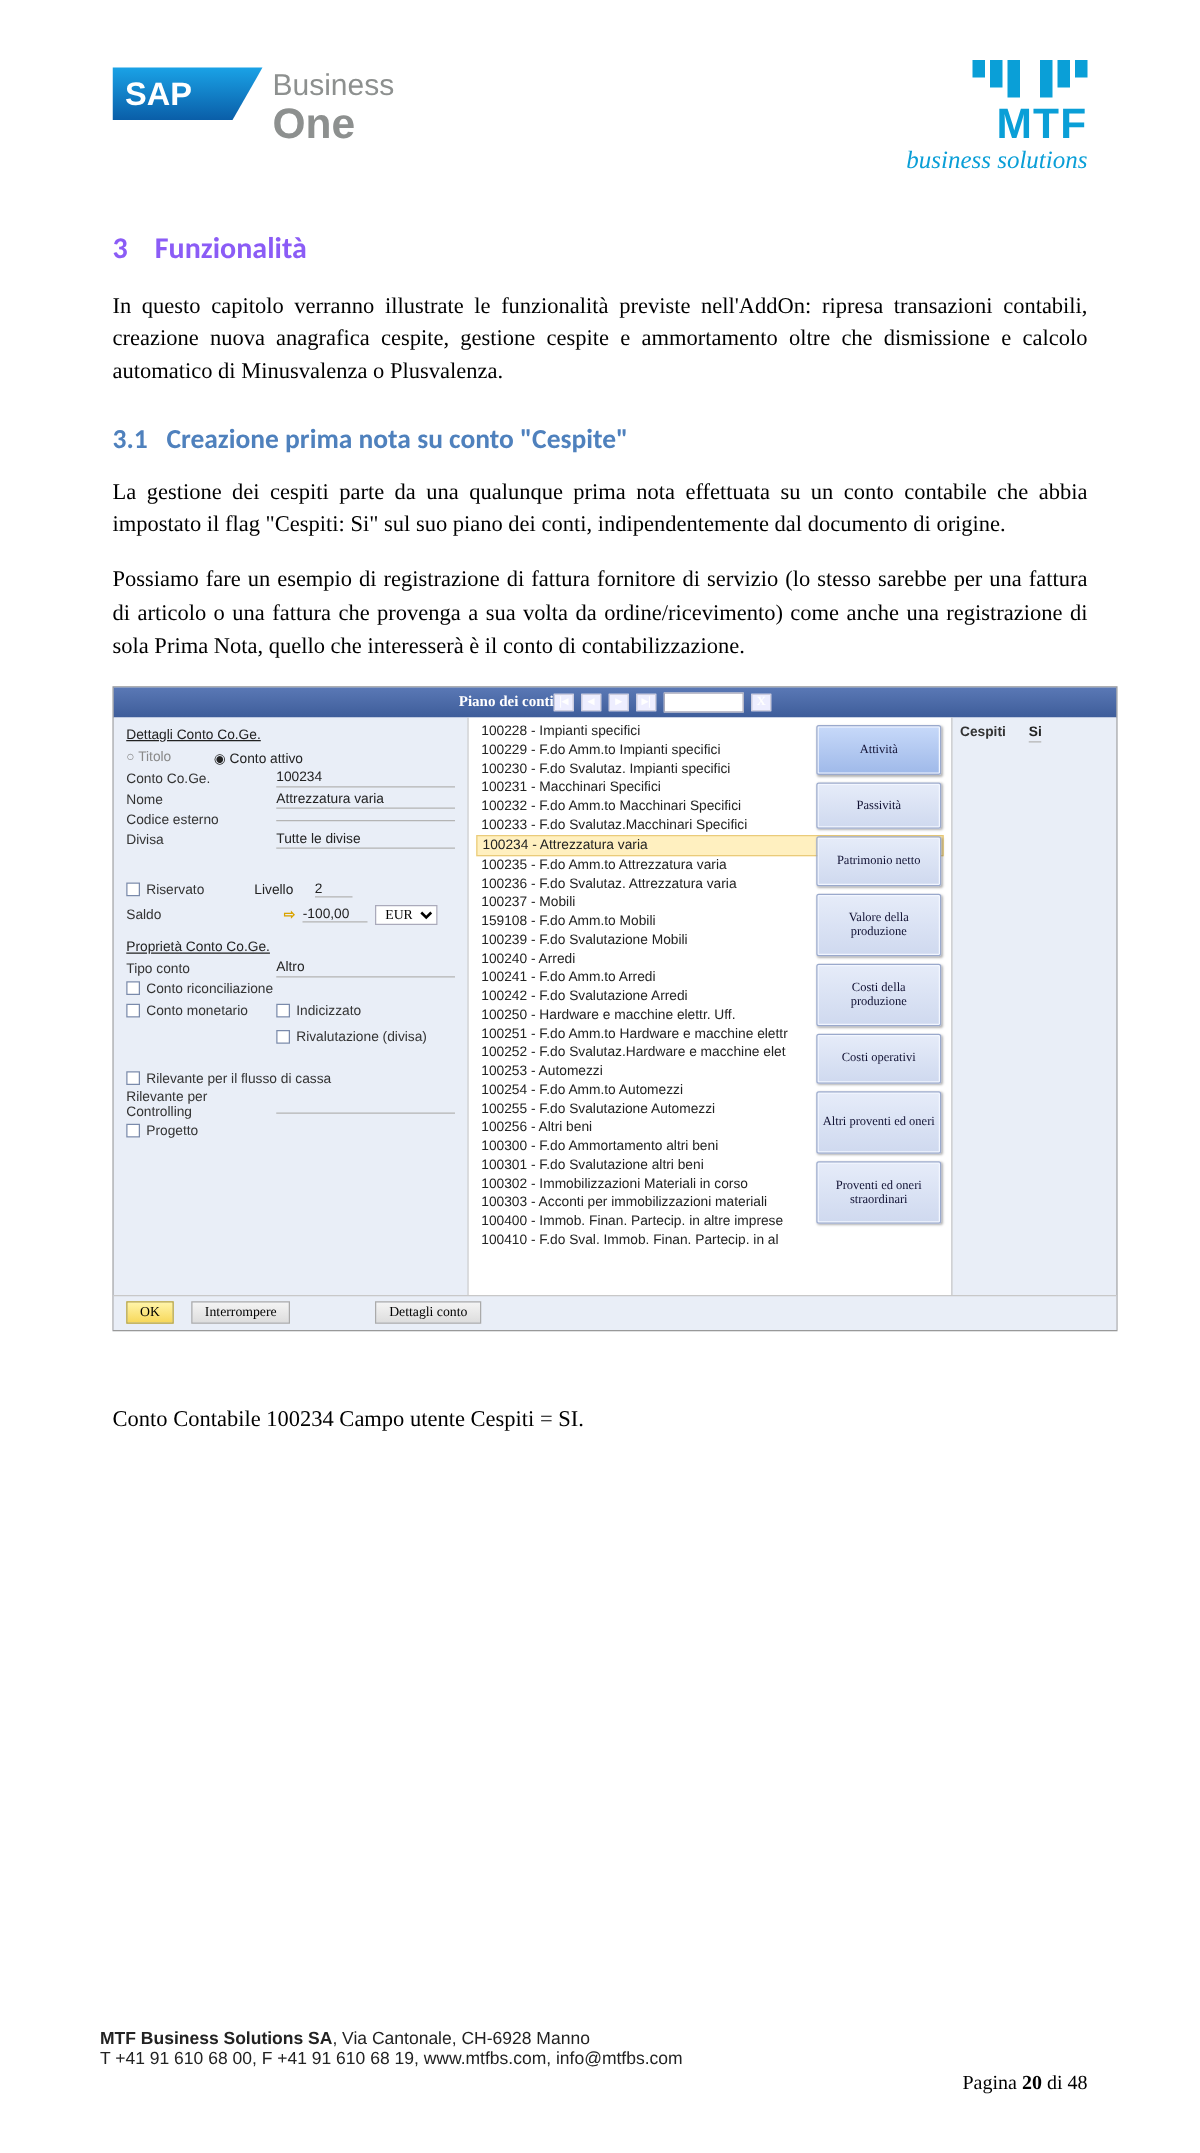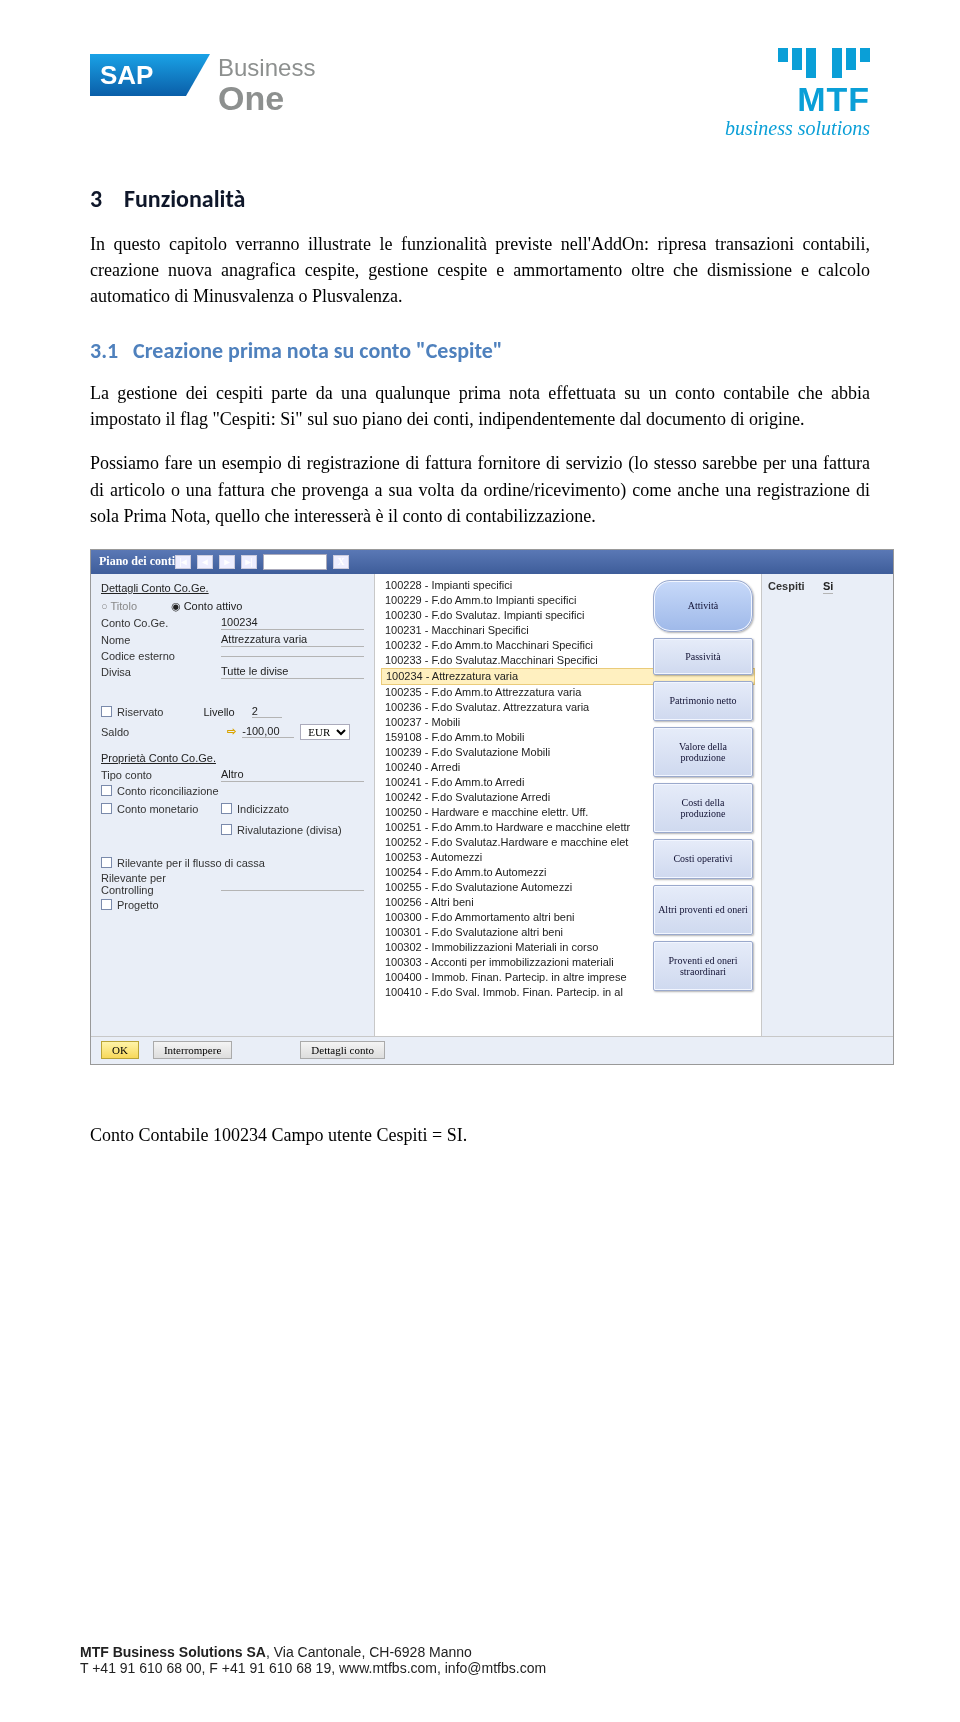--- a/index.html
+++ b/index.html
@@ -15,35 +15,35 @@
   .header { display: flex; justify-content: space-between; align-items: flex-start; margin-bottom: 56px; }
   .logo-sap { width: 260px; height: 72px; position: relative; }
   .logo-mtf { width: 230px; height: 80px; text-align: right; }
   .mtf-bars { display: flex; gap: 4px; justify-content: flex-end; margin-bottom: 2px; }
   .mtf-bar { width: 10px; background: #0a9fd7; }
   .mtf-bar.b1{height:14px} .mtf-bar.b2{height:22px} .mtf-bar.b3{height:30px}
   .mtf-bar.b5{height:30px} .mtf-bar.b6{height:22px} .mtf-bar.b7{height:14px}
   .mtf-letters { font: 700 34px Arial, sans-serif; color:#0a9fd7; letter-spacing:1px; text-align:right;}
   .mtf-sub { font: italic 400 20px Georgia, serif; color:#0a9fd7; text-align:right; margin-top:-2px;}
 
-  h1.sec { font: 700 24px Calibri, Arial, sans-serif; color:#0f172a; margin: 10px 0 18px 0; }
+  h1.sec { font: 700 24px Calibri, Arial, sans-serif; color:#8b5cf6; margin: 10px 0 18px 0; }
   h2.sub { font: 700 22px Calibri, Arial, sans-serif; color:#4f81bd; margin: 28px 0 16px 0; }
   p.body { font: 400 18px/1.45 "Times New Roman", serif; margin: 0 0 18px 0; text-align: justify; }
 
   .screenshot {
     width: 804px; height: 516px; margin: 20px auto 34px 0;
     border: 1px solid #999;
     position: relative;
     font: 400 11px Tahoma, Arial, sans-serif; color:#222;
     background: #e9eef7;
   }
   .titlebar {
     height: 24px; background: linear-gradient(#5a78b5,#3e5d9a);
     color:#fff; font: 700 12px Tahoma; padding:4px 8px;
-    display:flex; justify-content:flex-start; align-items:center;
+    display:flex; justify-content:center; align-items:center;
   }
   .titlebar .right { display:flex; gap:6px; align-items:center; }
   .tb-btn { width:16px; height:14px; border:1px solid #ccd; background:#eef; font:700 10px Tahoma; text-align:center; line-height:12px;}
   .win-body { position:absolute; top:24px; left:0; right:0; bottom:0; display:flex; }
   .left-col { width: 284px; padding: 8px 10px; background:#e9eef7; border-right:1px solid #c8c8c8; }
   .mid-col  { flex:1; background:#fff; padding:4px 6px; overflow:hidden; }
   .right-col{ width: 132px; background:#e9eef7; border-left:1px solid #c8c8c8; padding:6px; }
   .lp-title { text-decoration: underline; font-size:11px; margin-bottom:6px; }
   .lp-section { text-decoration: underline; font-size:11px; margin:12px 0 4px; }
   .lrow { display:flex; align-items:center; margin: 3px 0; font-size:11px; }
@@ -257,21 +257,21 @@
     <div class="right-col">
       <div class="right-field">
         <span class="rl">Cespiti</span>
         &nbsp;&nbsp;&nbsp;&nbsp;
         <span class="rv">Si</span>
       </div>
     </div>
   </div>
 
   <div id="drawer-stack" style="position:absolute; right:140px; top:30px; width:100px;">
-      <div class="three-d-btn sel" style="height: 52px; border-radius: 17px;">Attività</div>
+      <div class="three-d-btn sel" style="height: 40px;">Attività</div>
       <div class="three-d-btn" style="height: 37px;">Passività</div>
       <div class="three-d-btn" style="height: 40px;">Patrimonio netto</div>
       <div class="three-d-btn" style="height: 50px;">Valore della produzione</div>
       <div class="three-d-btn" style="height: 50px;">Costi della produzione</div>
       <div class="three-d-btn" style="height: 40px;">Costi operativi</div>
       <div class="three-d-btn" style="height: 50px;">Altri proventi ed oneri</div>
       <div class="three-d-btn" style="height: 50px;">Proventi ed oneri straordinari</div>
     </div>
 
   <div class="bottom-bar">
@@ -280,13 +280,16 @@
     <span style="flex:0 0 40px"></span>
     <button class="btn-grey">Dettagli conto</button>
   </div>
 </div>
 
 <p class="caption">Conto Contabile 100234 Campo utente Cespiti = SI.</p>
 
 <div class="footer">
   <div class="line"><span class="bold">MTF Business Solutions SA</span><span>, Via Cantonale, CH-6928 Manno</span></div>
   <div class="line">T +41 91 610 68 00, F +41 91 610 68 19, www.mtfbs.com, info@mtfbs.com</div>
+  <div class="pg">
+    <span>Pagina </span><b>20</b><span> di </span><span>48</span>
+  </div>
 </div>
 
 </body></html>

